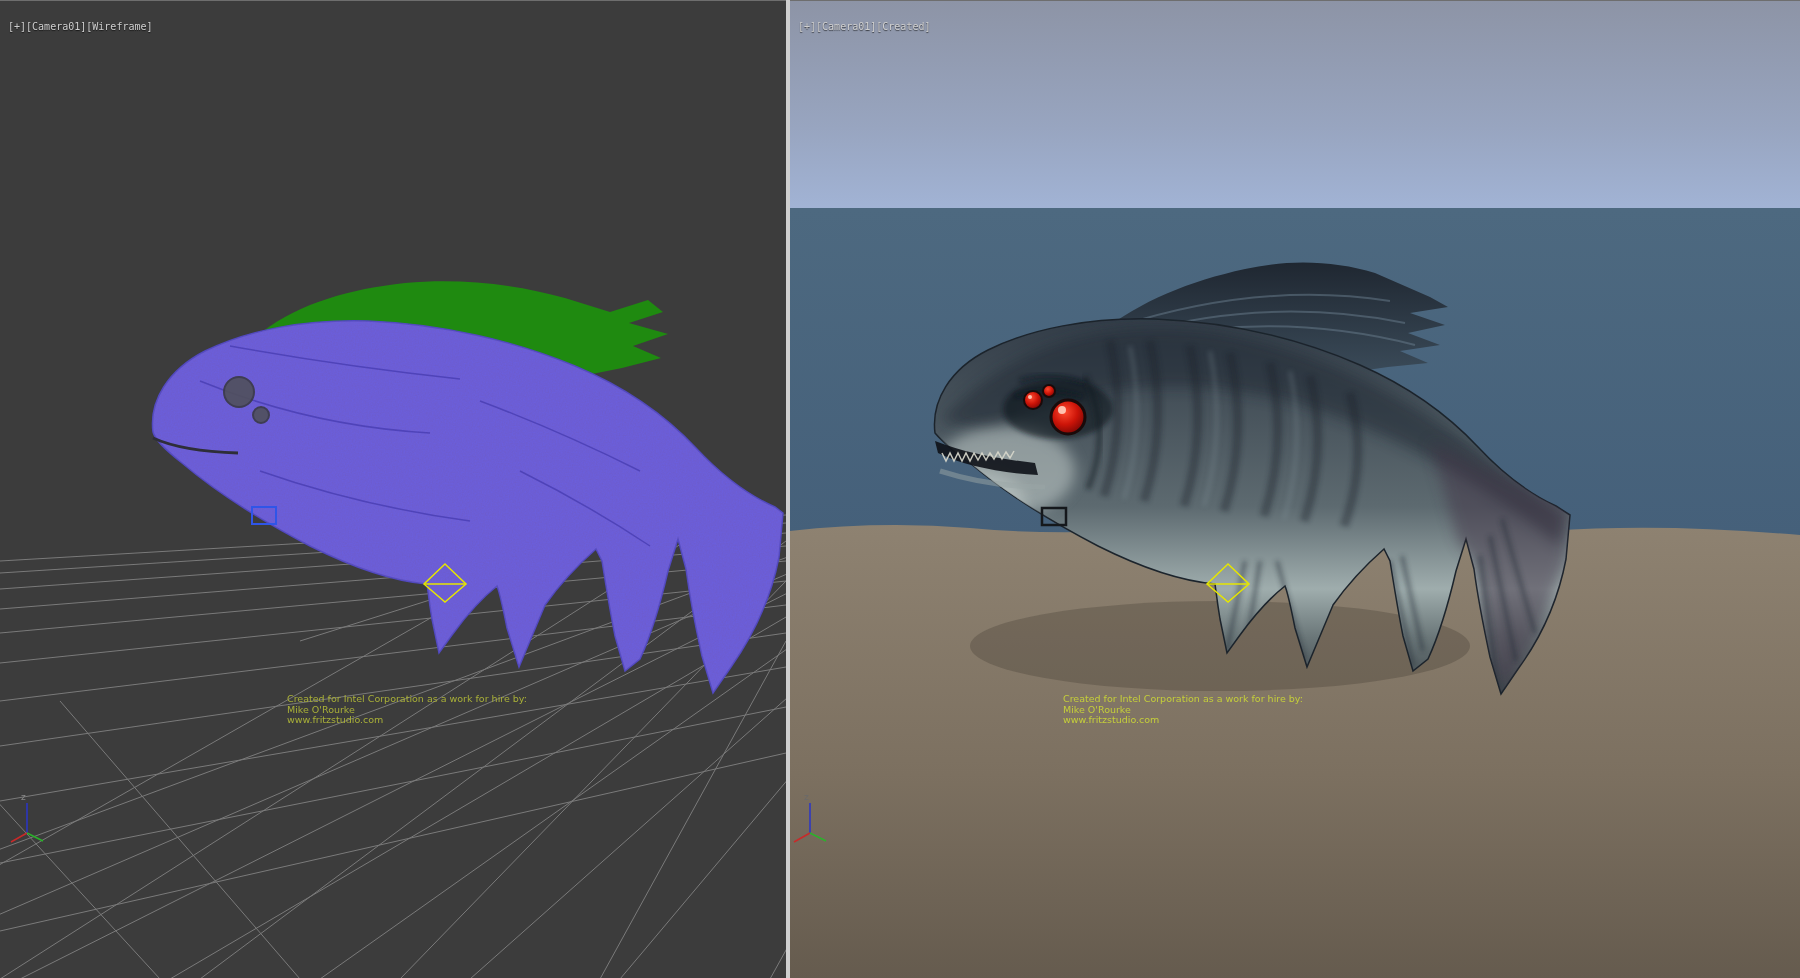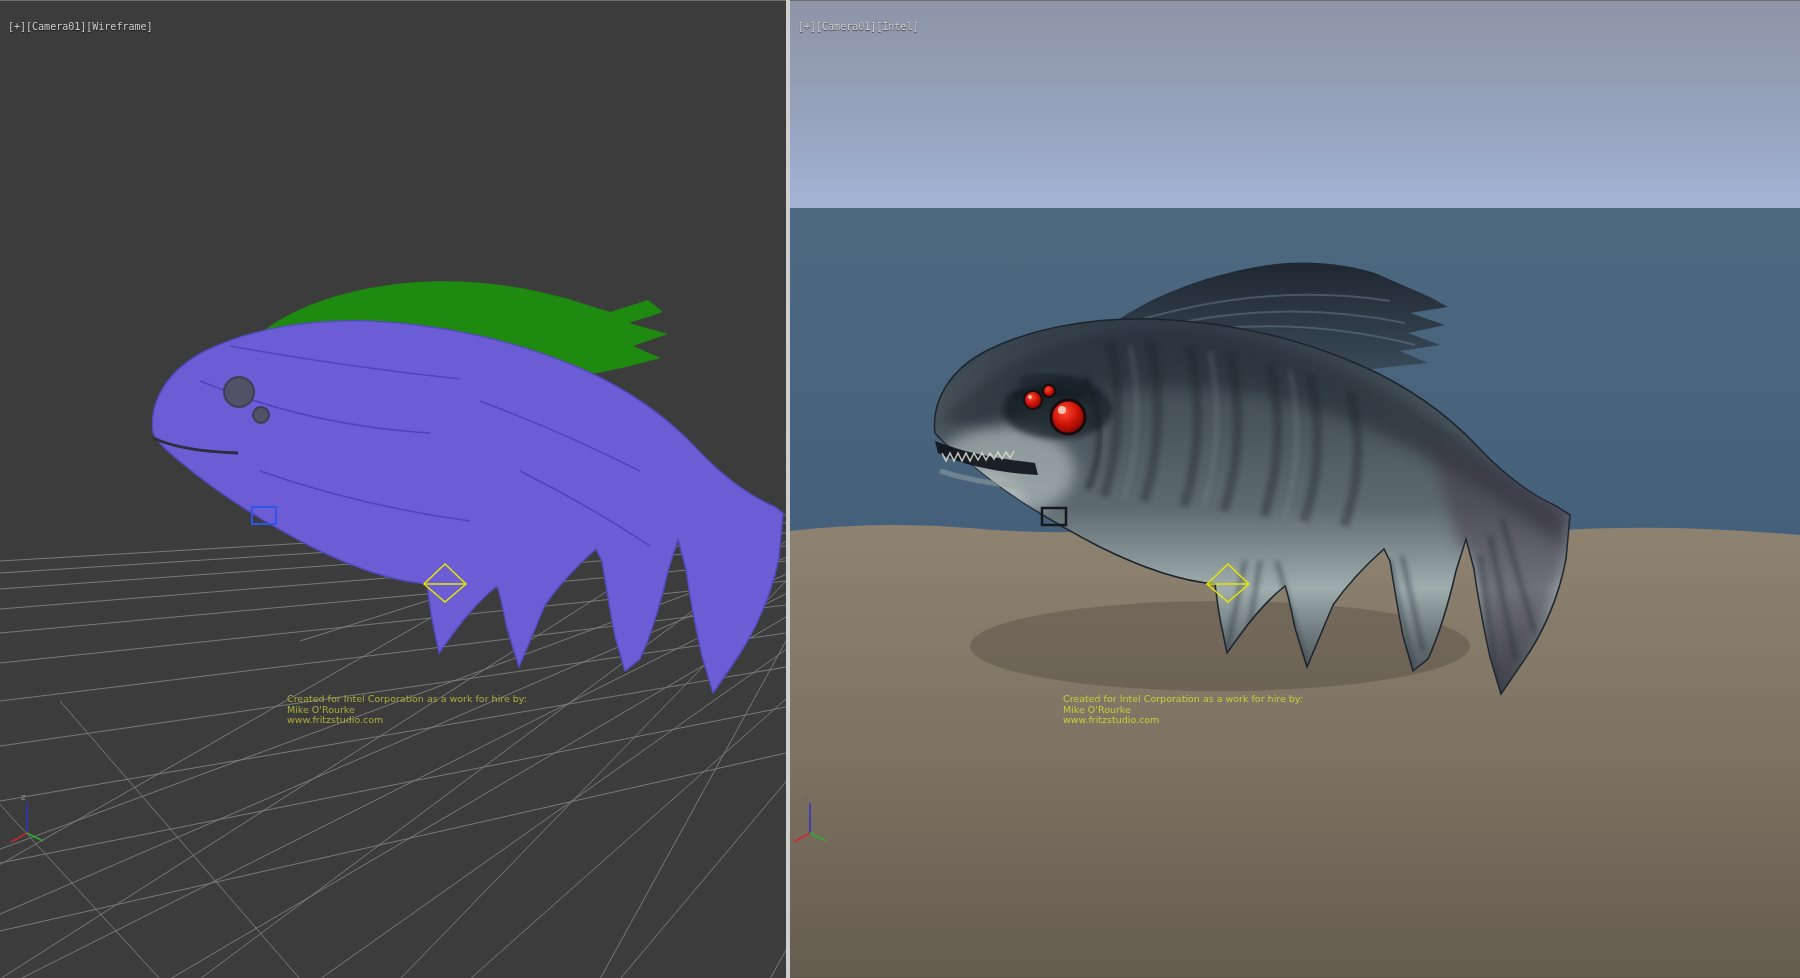--- a/index.html
+++ b/index.html
@@ -206,21 +206,21 @@
 
       <g>
         <text x="14" y="799" font-size="9" fill="#6a6a6a">z</text>
         <line x1="20" y1="802" x2="20" y2="832" stroke="#2a35c8" stroke-width="1.5"></line>
         <line x1="20" y1="832" x2="4" y2="841" stroke="#c82a2a" stroke-width="1.5"></line>
         <line x1="20" y1="832" x2="36" y2="840" stroke="#2ab32a" stroke-width="1.5"></line>
       </g>
     </svg>
 
     <div class="vp-label">
-      <span>[+]</span><span>[Camera01]</span><span>[Intel]</span>
+      <span>[+]</span><span>[Camera01]</span><span>[Created]</span>
     </div>
 
     <div class="watermark wm-right">
       <div>Created for Intel Corporation as a work for hire by:</div>
       <div>Mike O'Rourke</div>
       <div>www.fritzstudio.com</div>
     </div>
   </section>
 
 </div>

